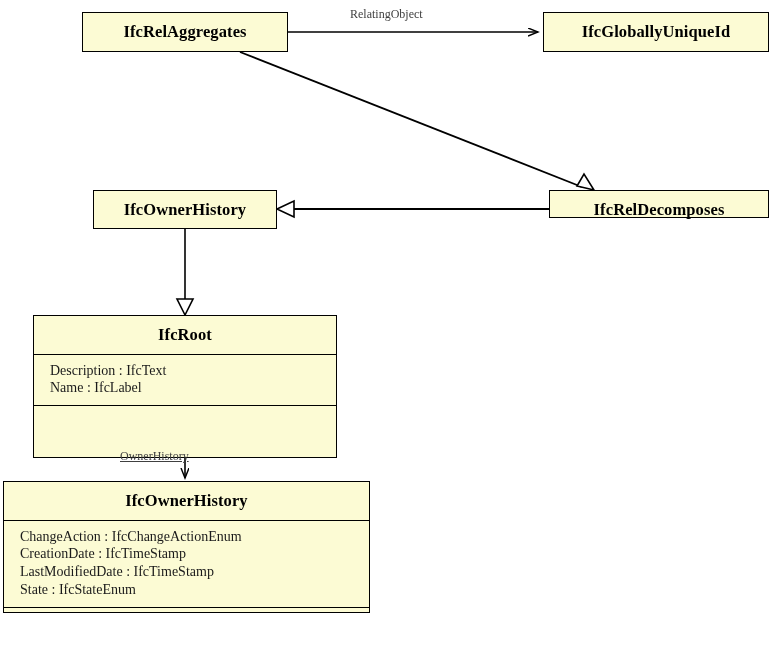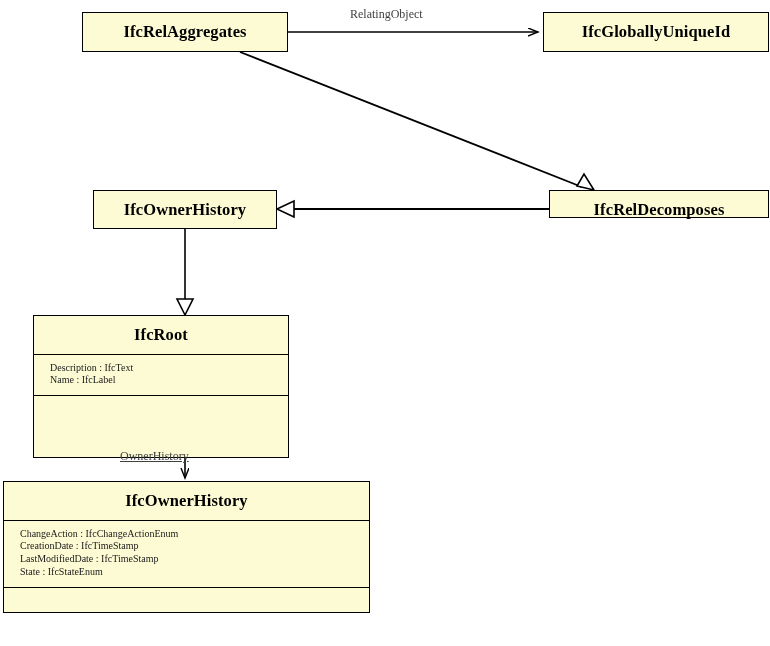--- a/index.html
+++ b/index.html
@@ -43,21 +43,21 @@
   }
   .simple-class .class-title {
     padding: 11px 6px 11px 6px;
   }
   .compartment-sep {
     border-top: 1.5px solid #000000;
   }
   .attr-list {
     box-sizing: border-box;
     padding: 7px 0 8px 16px;
-    font-size: 10px;
+    font-size: 14px;
     color: #1a1a1a;
     line-height: 1.275;
   }
   .attr-row {
     white-space: nowrap;
   }
   .empty-compartment {
     box-sizing: border-box;
   }
   .edge-label {
@@ -114,21 +114,21 @@
   </div>
 
   <div class="uml-class simple-class" style="left:93px; top:190px; width:184px; height:39px;">
     <div class="class-title">IfcOwnerHistory</div>
   </div>
 
   <div class="uml-class simple-class" style="left:549px; top:190px; width:220px; height:28px;">
     <div class="class-title">IfcRelDecomposes</div>
   </div>
 
-  <div class="uml-class" style="left:33px; top:315px; width:256px; height:143px;">
+  <div class="uml-class" style="left:33px; top:315px; width:304px; height:143px;">
     <div class="class-title">IfcRoot</div>
     <div class="attr-list compartment-sep">
       <div class="attr-row">Description : IfcText</div>
       <div class="attr-row">Name : IfcLabel</div>
     </div>
     <div class="empty-compartment compartment-sep" style="height:19px;"></div>
   </div>
 
   <div class="uml-class" style="left:3px; top:481px; width:367px; height:132px;">
     <div class="class-title">IfcOwnerHistory</div>

